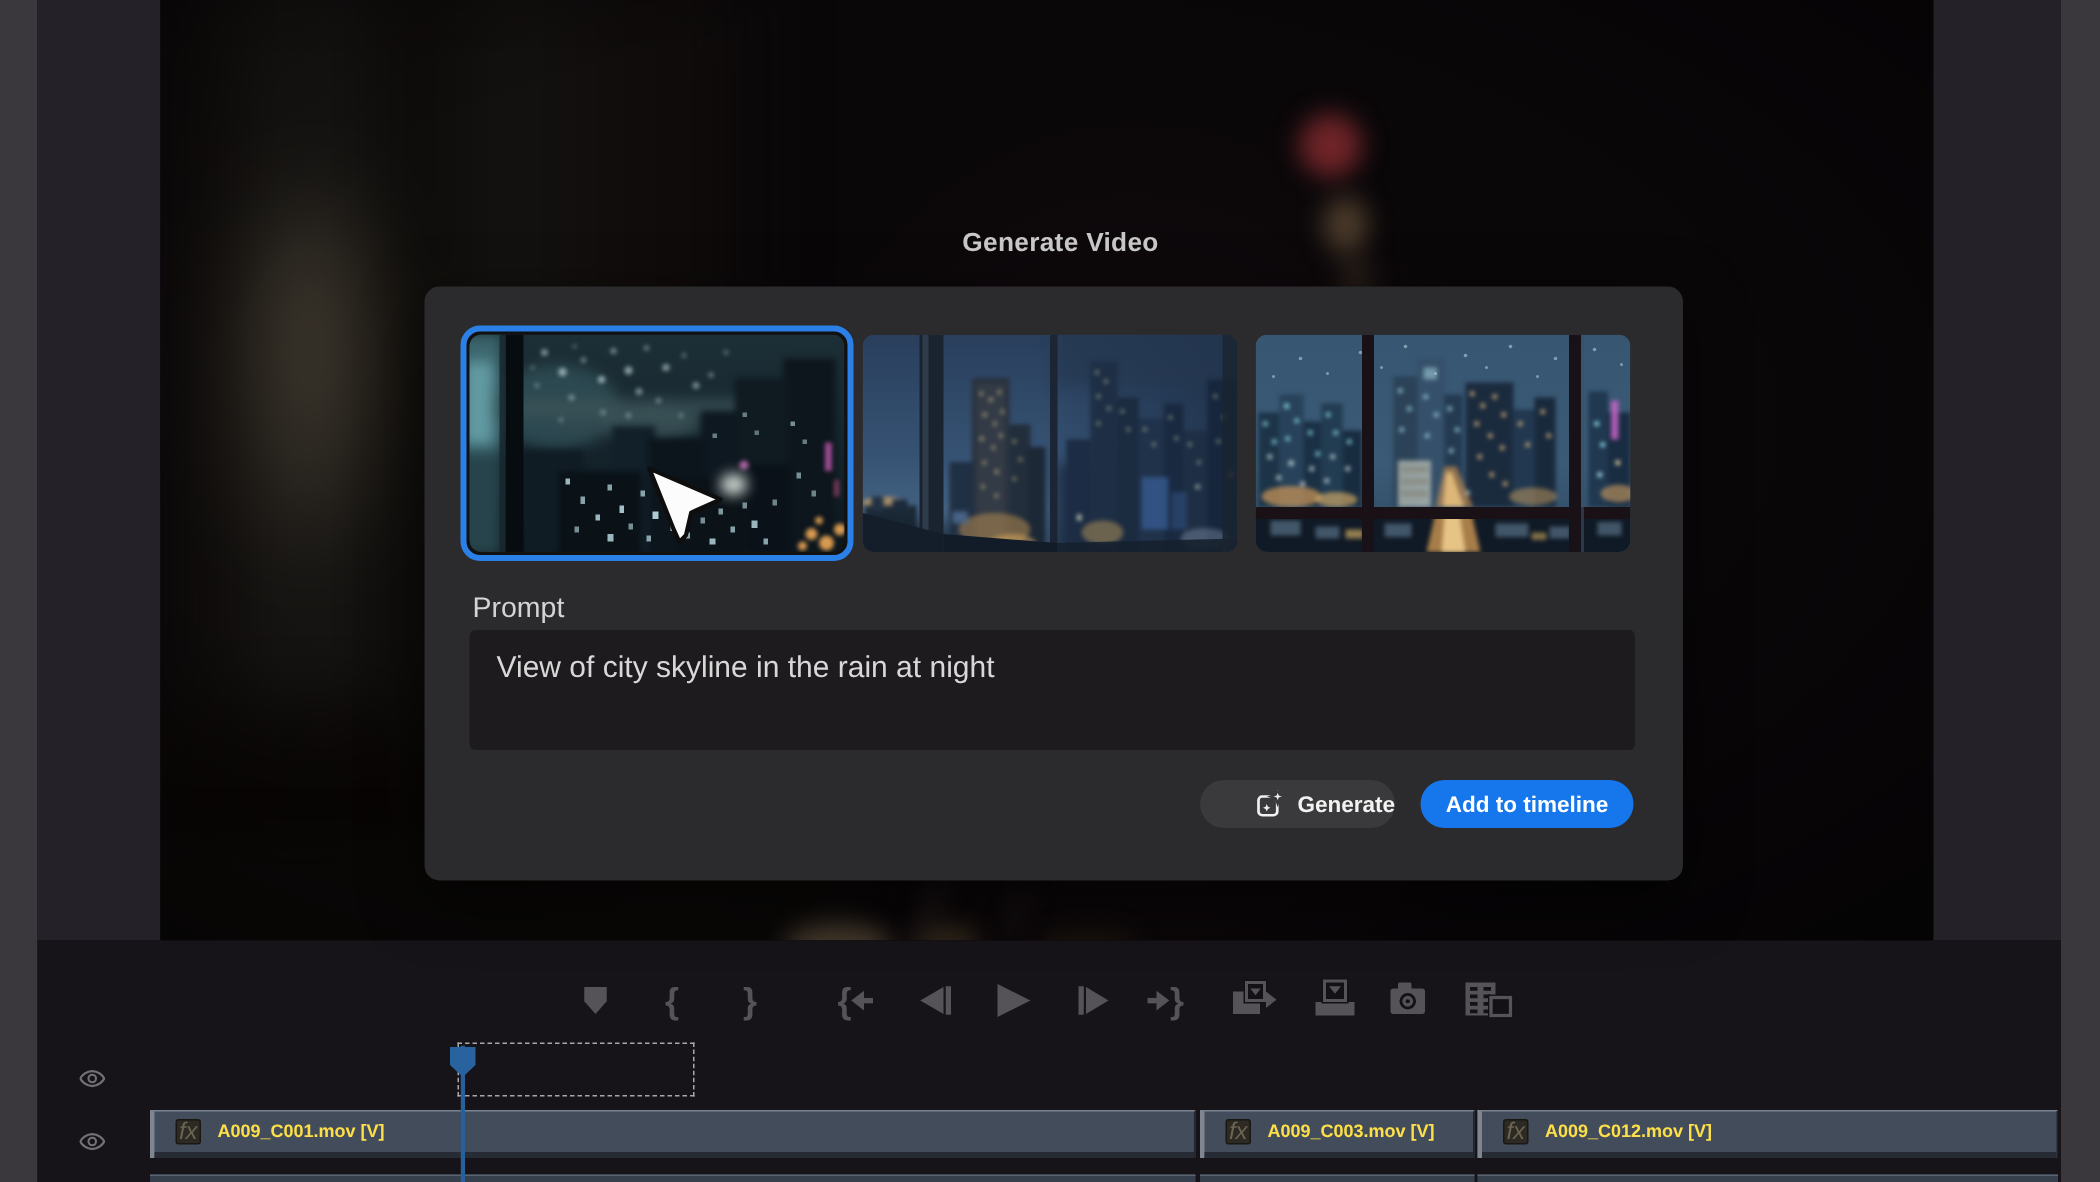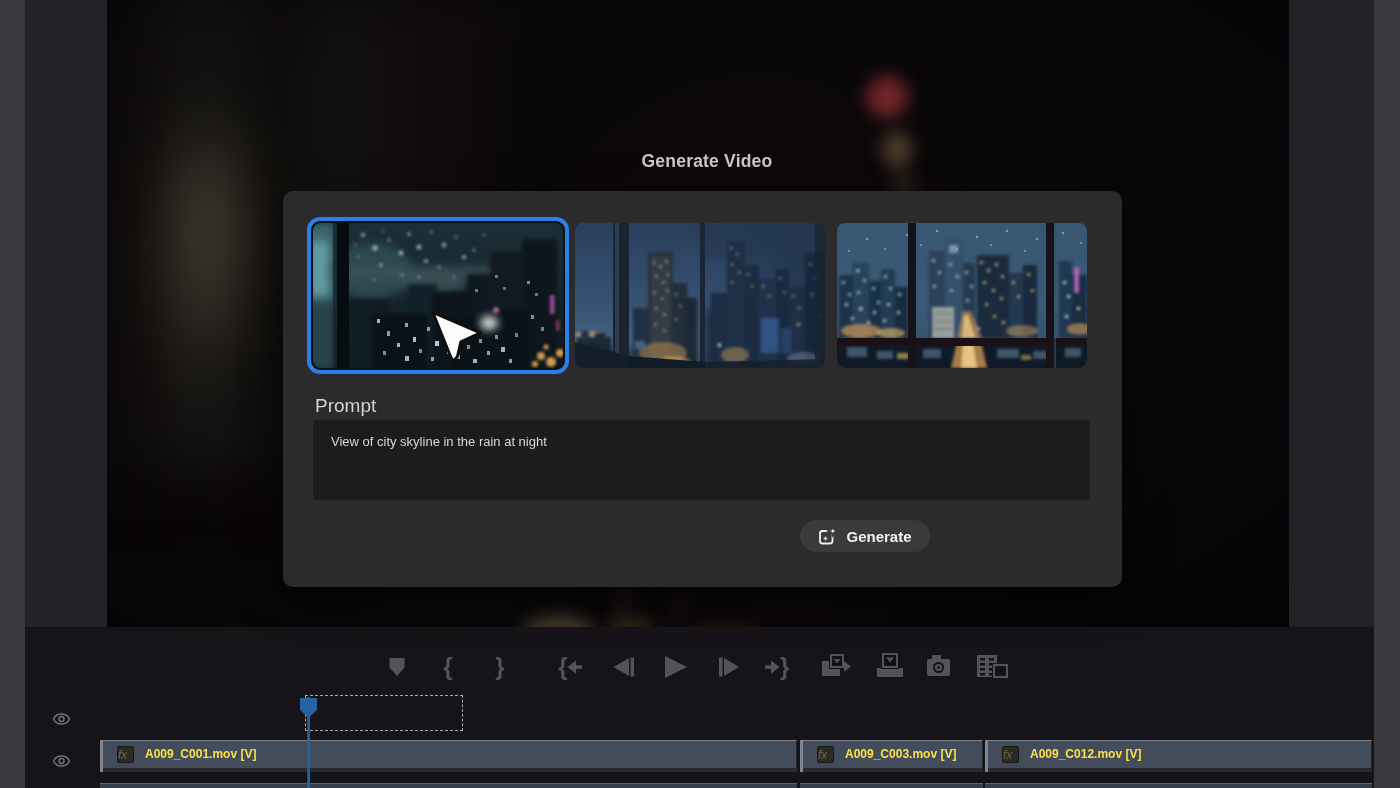--- a/index.html
+++ b/index.html
@@ -16,32 +16,32 @@
   #title { left:7px; top:151px; width:1400px; text-align:center; font-size:17.5px;
     font-weight:bold; color:#c9c9c9; letter-spacing:0.2px; }
   #dialog { left:283px; top:191px; width:839px; height:396px; background:#2b2a2c;
     border-radius:10px; box-shadow:0 12px 40px rgba(0,0,0,0.55); }
   .thumb { top:223px; width:250px; height:145px; border-radius:8px; overflow:hidden; }
   #t1wrap { left:307px; top:217px; width:262px; height:157px; border:4px solid #2b80e8;
     border-radius:13px; padding:2px; background:#111; }
   #t1wrap svg { border-radius:8px; display:block; }
   #promptlbl { left:315px; top:395px; font-size:19px; color:#d4d4d4; }
   #ta { left:313px; top:420px; width:777px; height:80px; background:#1d1b1d; border-radius:4px;
-    padding:14px 18px; font-size:13px; color:#d8d8d8; }
+    padding:14px 18px; font-size:20px; color:#d8d8d8; }
   .btn { top:520px; height:32px; border-radius:16px; color:#f2f2f2; font-size:15px;
     font-weight:bold; display:flex; align-items:center; justify-content:center; }
-  #gen { left:800px; width:130px; background:#3a393b; gap:8px; }
+  #gen { left:800px; width:130px; background:#3a393b; gap:8px;justify-content:flex-end; }
   #addtl { left:947px; width:142px; background:#1677ec; color:#fff; }
   .eye { left:53px; width:17px; height:12px; }
   .clip { top:740px; height:32px; background:#434c5b; border-top:1px solid #79828f;
     border-left:3px solid #7f868f; border-right:1px solid #20242c; position:absolute; }
   .clip .bot { position:absolute; left:0; right:0; bottom:0; height:4px; background:#272c34; }
   .clip .fx { position:absolute; left:14px; top:5px; width:17px; height:17px;
     background:#2d2a23; border:1px solid #1a1814; border-radius:2px;
-    font-size:12px; font-style:italic; color:#6b6452; text-align:left; line-height:16px; }
+    font-size:16px; font-style:italic; color:#6b6452; text-align:center; line-height:16px; }
   .clip .nm { position:absolute; left:42px; top:6px; font-size:12px; font-weight:bold;
     color:#fde047; white-space:nowrap; }
   .clip2 { top:783px; height:5px; background:#36404d; border-top:1px solid #5a6370; position:absolute; }
 </style>
 </head>
 <body>
 <div id="stage">
   <div id="lstrip" class="abs"></div>
   <div id="lpanel" class="abs"></div>
   <div id="video" class="abs">
@@ -449,20 +449,21 @@
   <div id="promptlbl" class="abs">Prompt</div>
   <div id="ta" class="abs">View of city skyline in the rain at night</div>
   <div id="gen" class="abs btn">
       <svg width="20" height="18" viewBox="0 0 20 18">
     <rect x="2" y="4" width="12.5" height="12.5" rx="2.5" fill="none" stroke="#f0f0f0" stroke-width="1.8"></rect>
     <path d="M14.8,-0.8 L16.1,2.7 L19.6,4 L16.1,5.3 L14.8,8.8 L13.5,5.3 L10,4 L13.5,2.7 Z" fill="#f0f0f0" stroke="#3a393b" stroke-width="1.6"></path>
     <path d="M7.5,9 L8.25,10.75 L10,11.5 L8.25,12.25 L7.5,14 L6.75,12.25 L5,11.5 L6.75,10.75 Z" fill="#f0f0f0"></path>
   </svg>
       <span>Generate</span>
     </div>
+  <div id="addtl" class="abs btn">Add to timeline</div>
 
   <svg class="abs" style="left:425px;top:305px" width="62" height="62" viewBox="0 0 62 62">
     <polygon points="7.9,7.4 24.3,48.3 27.9,56.3 32.3,51.8 35.8,36.7 55.4,27.9" fill="#fcfcfc" stroke="#0e0e0e" stroke-width="2.8" stroke-linejoin="round"></polygon>
   </svg>
 
   <svg class="abs" style="left:380px;top:648px" width="640" height="40" viewBox="0 0 640 40">
     <g fill="#555258">
       <path d="M9.5,10 h15 v9.5 L17,28 L9.5,19.5 Z"></path>
       <text x="68" y="27" text-anchor="middle" font-size="24" font-weight="bold" font-family="Liberation Sans">{</text>
       <text x="120" y="27" text-anchor="middle" font-size="24" font-weight="bold" font-family="Liberation Sans">}</text>

